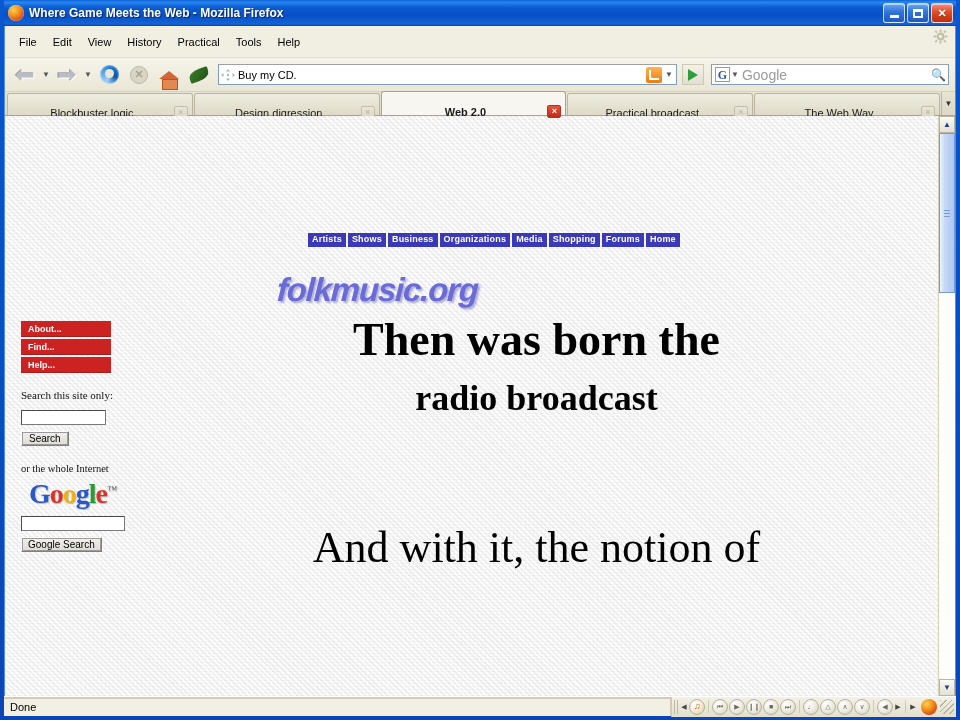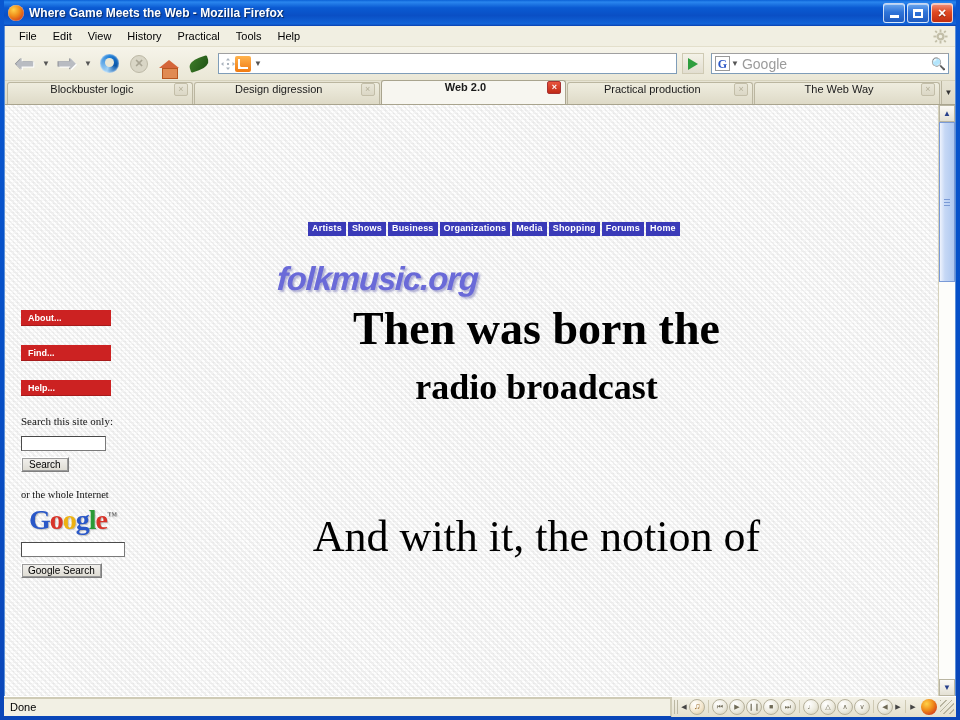--- a/index.html
+++ b/index.html
@@ -58,21 +58,21 @@
   
   #chrome {
     background: #ece9d8;
     flex: 1; display: flex; flex-direction: column;
     border-left: 1px solid #5a8fd8;
     border-right: 1px solid #5a8fd8;
   }
 
   
   #menubar {
-    height: 21px; display: flex; align-items: center;
+    height: 32px; display: flex; align-items: center;
     background: #f1efe2;
     border-bottom: 1px solid #e3dfcb;
     padding-left: 6px;
     position: relative;
   }
   #menubar .mi {
     font-size: 11px; color: #000; padding: 2px 8px; white-space: nowrap;
   }
   #menu-gear {
     position: absolute; right: 7px; top: 3px;
@@ -163,25 +163,25 @@
 
   
   #tabbar {
     height: 24px; display: flex; align-items: flex-end;
     background: linear-gradient(180deg,#e7e4d4 0%,#dedac8 100%);
     border-bottom: 1px solid #a9a48e;
     padding-left: 2px;
   }
   .tab {
     height: 22px; flex: 1 1 0; min-width: 0;
-    display: flex; 
+    display: flex; align-items: center;
     background: linear-gradient(180deg,#efeddf 0%,#dedac7 100%);
     border: 1px solid #bbb6a0; border-bottom: none;
     border-top-left-radius: 3px; border-top-right-radius: 3px;
-    margin-right: 1px; padding: 0 4px 0 6px;
+    margin-right: 1px; padding: 16px 4px 0 6px;
     position: relative;
   }
   .tab.active {
     background: #f7f6f0; height: 24px;
     border-color: #a9a48e; z-index: 2;
     box-shadow: 0 0 0 0 #fff;
   }
   .tab .tlabel {
     flex: 1; text-align: center; font-size: 11px; color: #1a1a1a;
     white-space: nowrap; overflow: hidden; text-overflow: ellipsis;
@@ -238,21 +238,21 @@
     color: #6a6ad8; letter-spacing: -1.2px;
     text-shadow: 2px 2px 2px rgba(90,90,170,.45);
     transform: skewX(-3deg);
   }
 
   
   #sidebar { position: absolute; left: 16px; top: 205px; width: 110px; }
   .redbtn {
     background: #cc2222; color: #fff;
     font-size: 9px; font-weight: bold;
-    padding: 3px 0 3px 7px; margin-bottom: 19px;
+    padding: 3px 0 3px 7px; margin-bottom: 2px;
     width: 90px;
     box-shadow: inset 0 -1px 0 rgba(0,0,0,.18);
   }
   .sb-label {
     font-family: "Liberation Serif", serif;
     font-size: 11px; color: #111; margin-top: 16px; white-space: nowrap;
   }
   .sb-input {
     width: 85px; height: 15px; background: #fff;
     border: 1px solid #7a7a7a; border-top-color:#4a4a4a; border-left-color:#4a4a4a;
@@ -438,20 +438,21 @@
       <div id="urlbar">
         <svg class="moveico" viewBox="0 0 14 12">
           <g fill="#aab3bd">
             <polygon points="7,0 9,2.5 5,2.5"></polygon>
               <polygon points="7,12 9,9.5 5,9.5"></polygon>
             <polygon points="0,6 2.5,4 2.5,8"></polygon>
               <polygon points="14,6 11.5,4 11.5,8"></polygon>
             <rect x="6" y="5" width="2" height="2"></rect>
           </g>
         </svg>
+        <div class="urltext">Buy my CD.</div>
         <div id="rss"></div>
         <div class="dropcaret">▼</div>
       </div>
 
       <div id="gobtn">
           <span class="tri"></span>
         </div>
 
       <div id="searchbox">
         <div class="gicon">G</div>
@@ -468,21 +469,21 @@
       </div>
       <div class="tab">
         <span class="tlabel">Design digression</span>
         <span class="tabclose">×</span>
       </div>
       <div class="tab active">
         <span class="tlabel">Web 2.0</span>
         <span class="tabclose">×</span>
       </div>
       <div class="tab">
-        <span class="tlabel">Practical production</span>
+        <span class="tlabel">Practical broadcast</span>
         <span class="tabclose">×</span>
       </div>
       <div class="tab">
         <span class="tlabel">The Web Way</span>
         <span class="tabclose">×</span>
       </div>
       <div id="tablist-btn">▼</div>
     </div>
 
     <div id="viewport">

